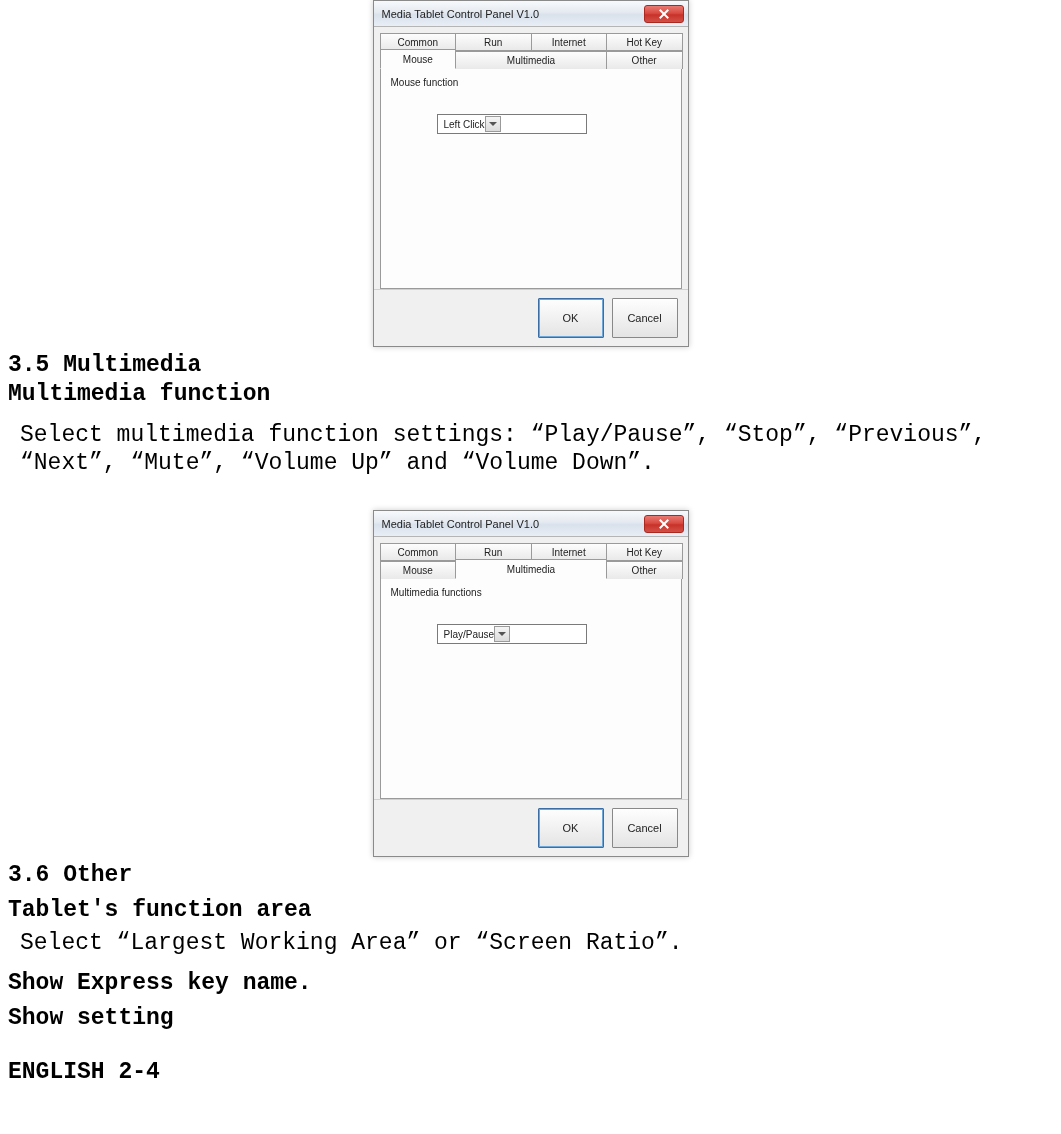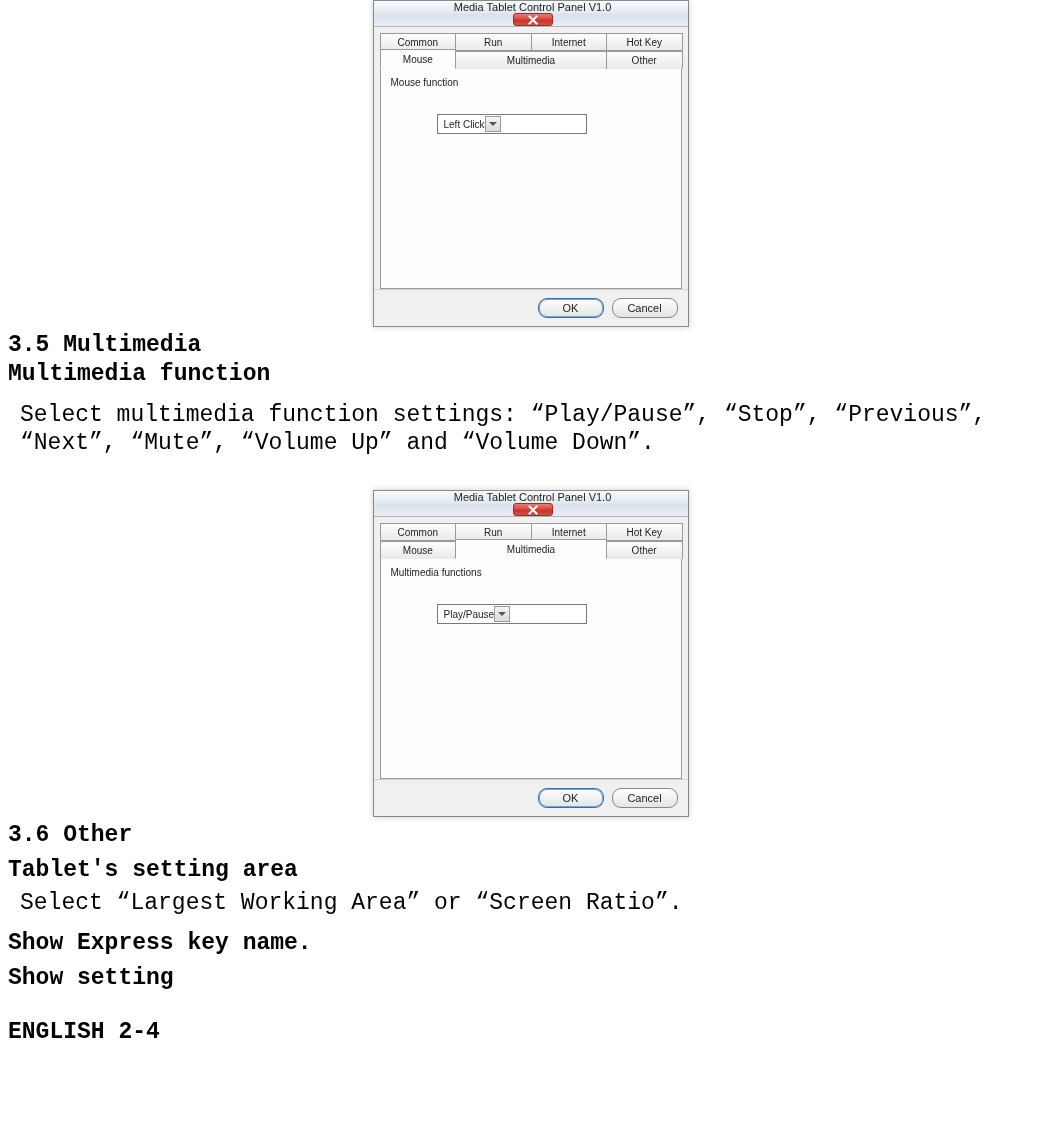--- a/index.html
+++ b/index.html
@@ -26,21 +26,20 @@
     box-shadow: 0 0 6px rgba(0,0,0,0.2);
   }
   .titlebar {
     height: 26px;
     display: flex;
     align-items: center;
     justify-content: space-between;
     padding: 0 4px 0 8px;
     background: linear-gradient(to bottom, #f7f9fc 0%, #e5eaf1 45%, #d9e1ec 55%, #e9eef6 100%);
     border-bottom: 1px solid #b5b5b5;
-    flex-direction: column;
   }
   .close-btn {
     width: 40px;
     height: 18px;
     border-radius: 3px;
     background: linear-gradient(to bottom, #e87a72 0%, #d94b41 45%, #c8322a 55%, #d35046 100%);
     border: 1px solid #a9281f;
     color: #fff;
     display: flex;
     align-items: center;
@@ -123,23 +122,23 @@
   .button-row {
     padding: 8px 10px;
     display: flex;
     justify-content: flex-end;
     gap: 8px;
     background: #f0f0f0;
     border-top: 1px solid #d0d0d0;
   }
   .btn {
     min-width: 66px;
-    height: 20px;
+    height: 40px;
     border: 1px solid #888;
-    border-radius: 9px;
+    border-radius: 1px;
     background: linear-gradient(to bottom,#fefefe,#e4e4e4);
     font-size: 11px;
     display:flex; align-items:center; justify-content:center;
     padding: 0 10px;
   }
   .btn.primary {
     border: 1px solid #3b6ea5;
     box-shadow: 0 0 0 1px #6fa7d8 inset;
   }
   .bold-mono { font-family: "Courier New", monospace; font-weight: bold; font-size: 23px; line-height: 1.25; margin: 0; }
@@ -265,21 +264,21 @@
           <span>OK</span>
         </div>
       <div class="btn">
           <span>Cancel</span>
         </div>
     </div>
   </div>
 
   <div class="section">
     <p class="bold-mono">3.6  Other</p>
-    <p class="bold-mono" style="margin-top:6px">Tablet's setting area</p>
+    <p class="bold-mono" style="margin-top:6px">Tablet's function area</p>
     <p class="body-mono" style="margin-top:4px">Select “Largest Working Area” or “Screen Ratio”.</p>
     <p class="bold-mono" style="margin-top:6px">Show Express key name.</p>
     <p class="bold-mono" style="margin-top:6px">Show setting</p>
   </div>
 
   <div class="footer">ENGLISH 2-4</div>
 
 </div>
 
 </body></html>

